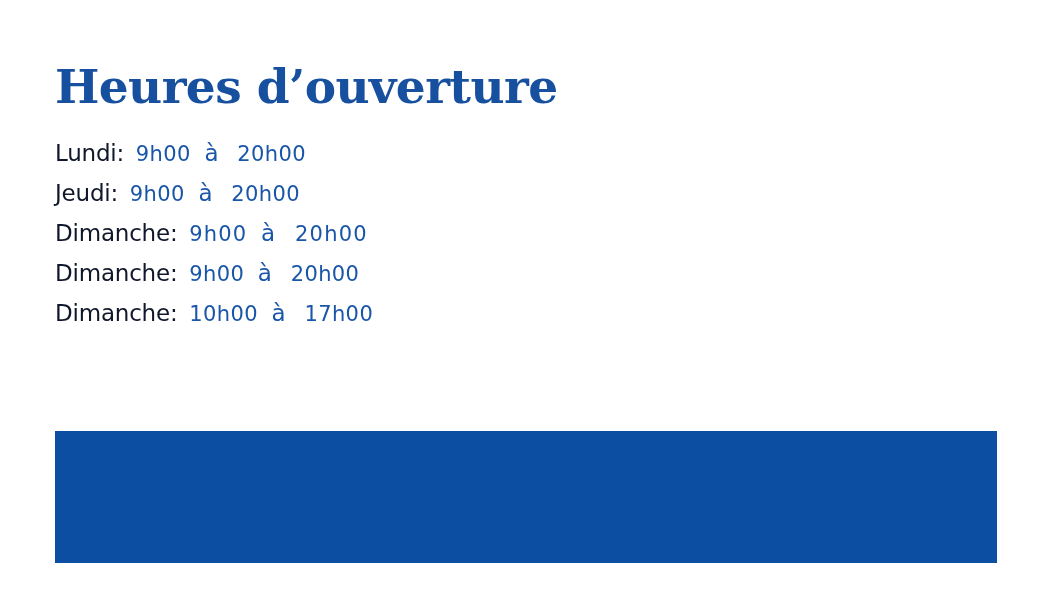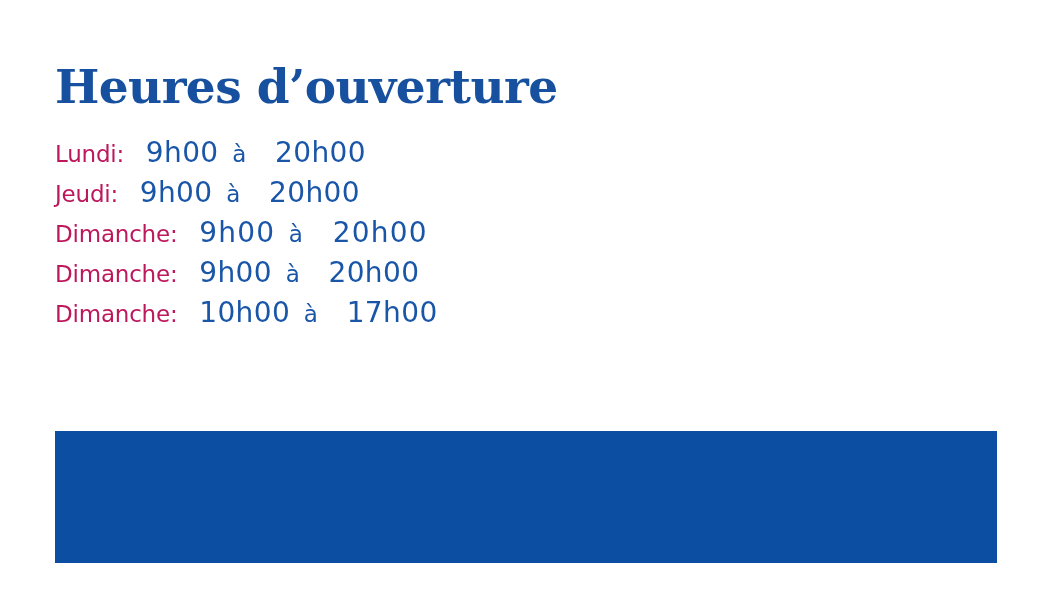--- a/index.html
+++ b/index.html
@@ -52,31 +52,31 @@
     height: 40px;
     line-height: 40px;
     white-space: nowrap;
     font-size: 24px;
   }
 
   .day-label {
     font-family: "DejaVu Sans", sans-serif;
     font-weight: 400;
     font-size: 23px;
-    color: #be185d;
+    color: #0f172a;
     letter-spacing: -0.2px;
   }
 
   .time-value {
     font-family: "DejaVu Sans", sans-serif;
     font-weight: 400;
-    font-size: 28px;
+    font-size: 21px;
     color: #1A56A8;
     letter-spacing: 0.4px;
-    margin-left: 15px;
+    margin-left: 5px;
   }
 
   .time-sep {
     font-family: "DejaVu Sans", sans-serif;
     font-size: 23px;
     color: #1A56A8;
     margin: 0 7px;
   }
 
   

